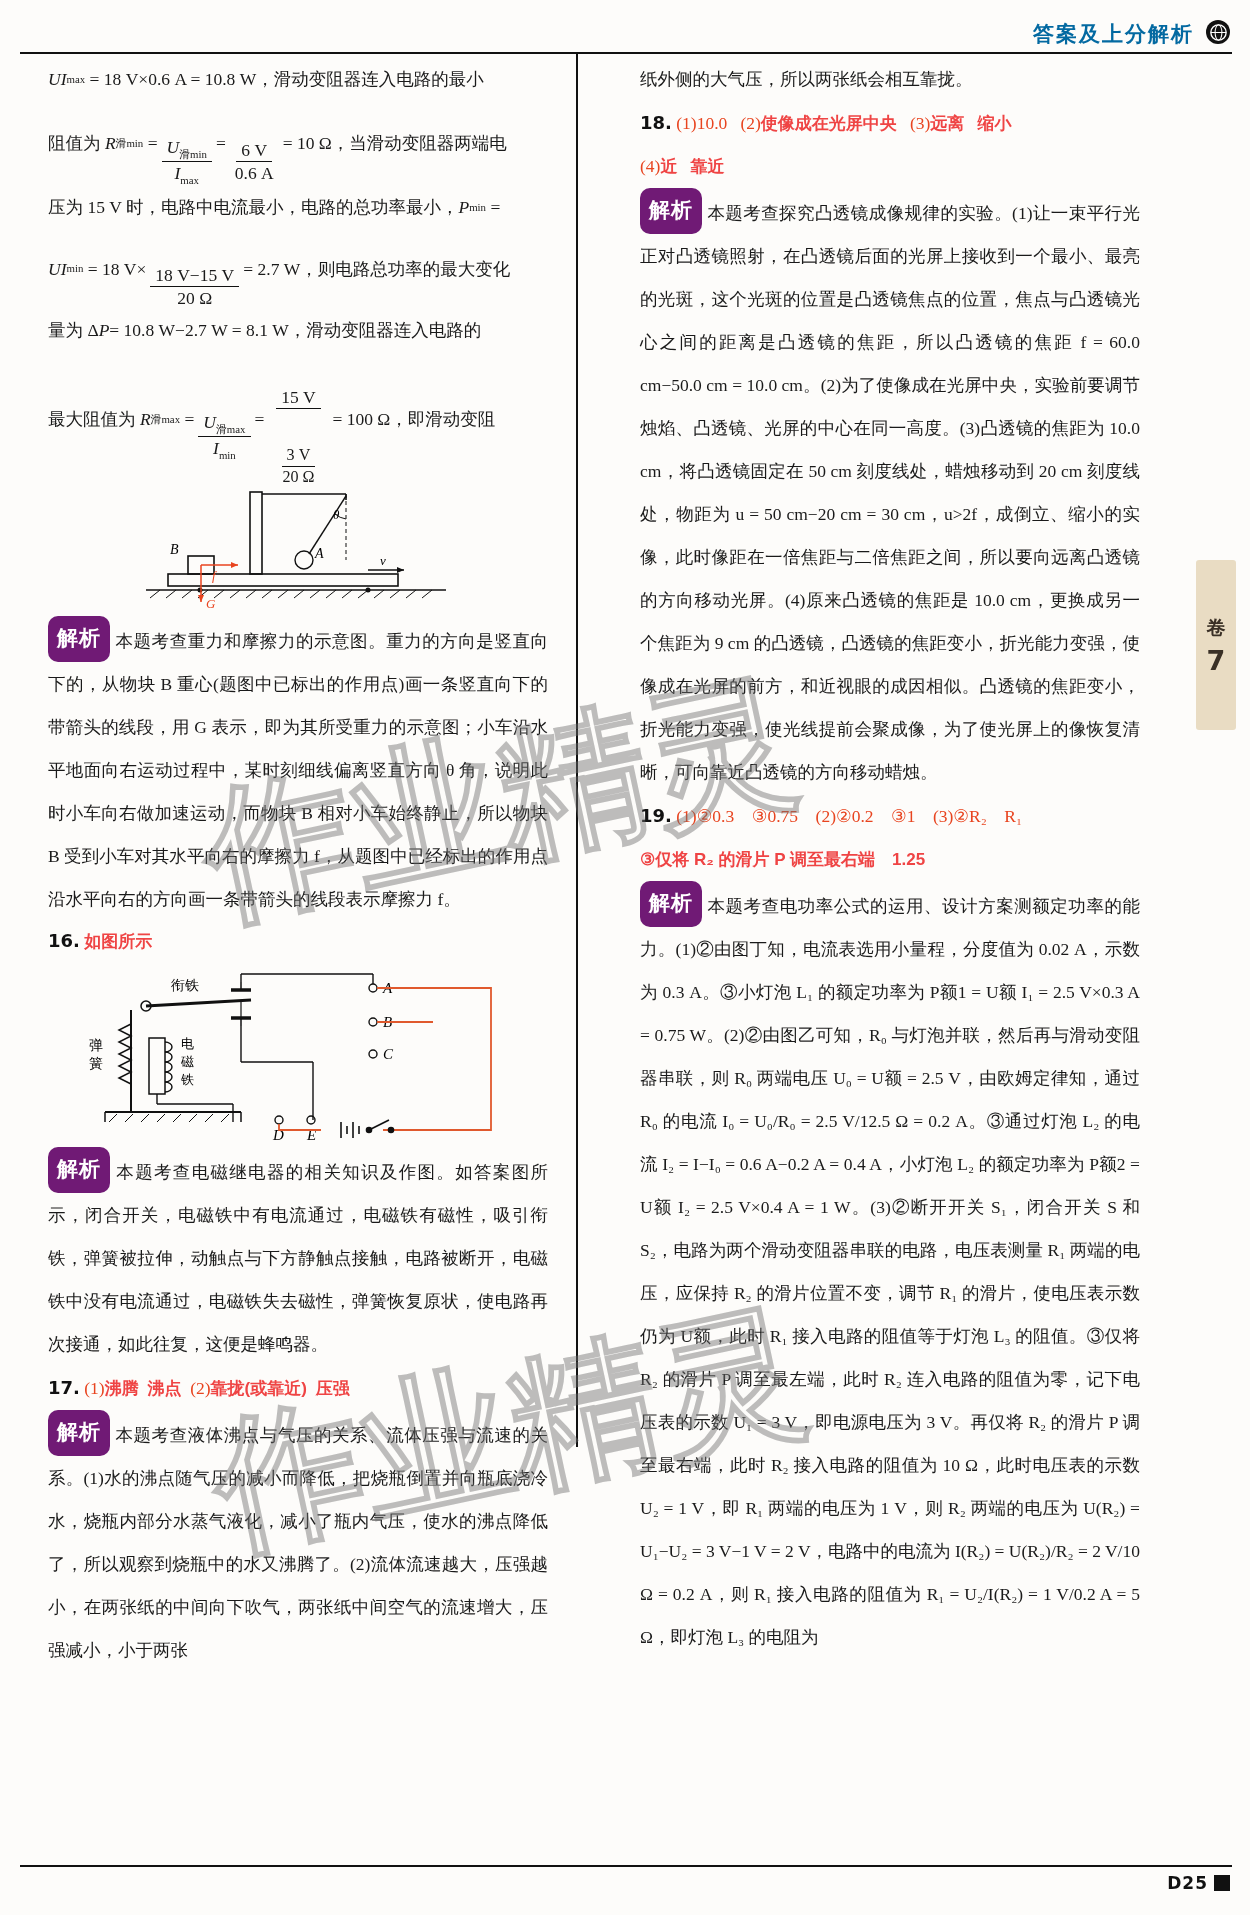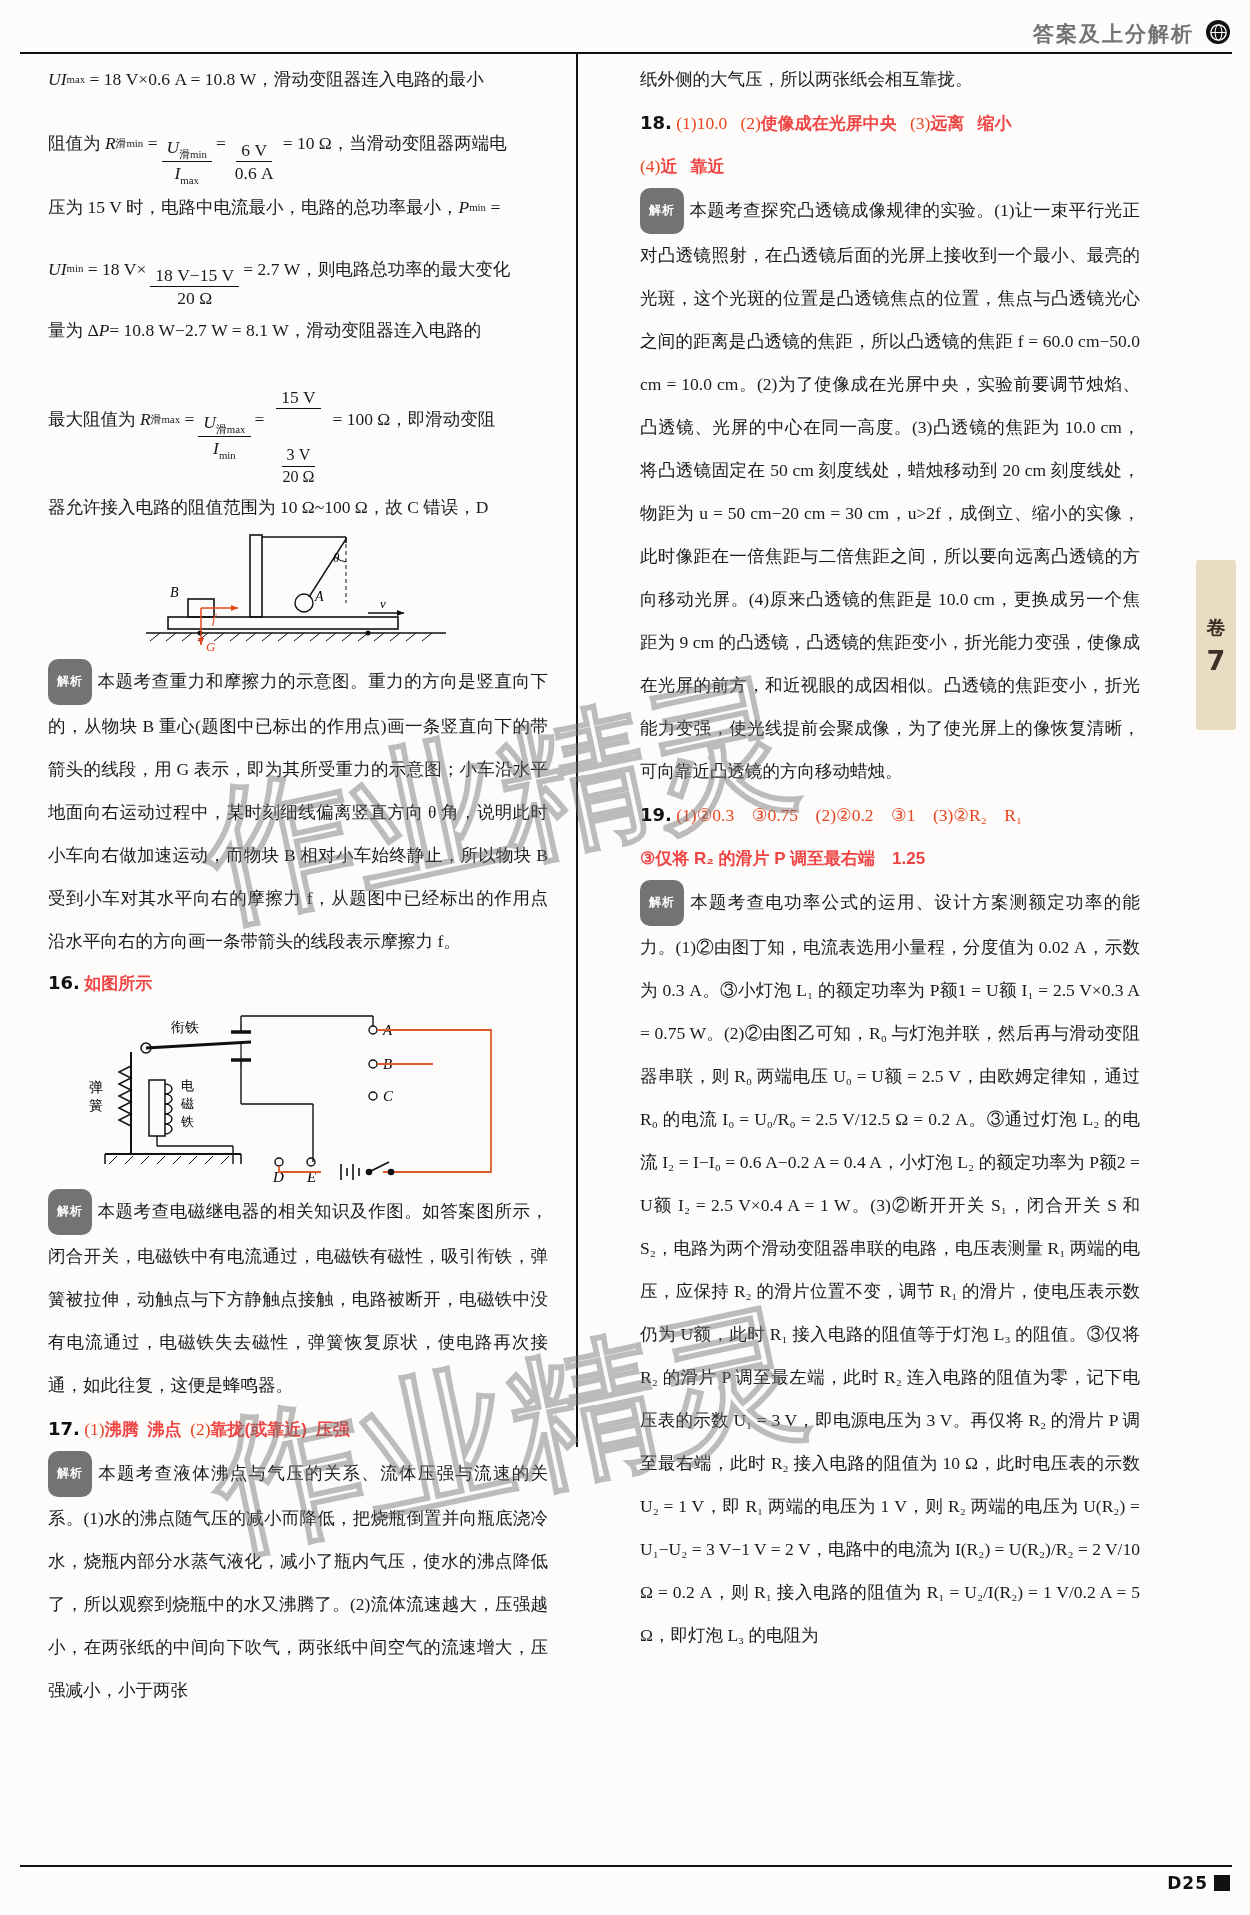--- a/index.html
+++ b/index.html
@@ -16,21 +16,21 @@
   
   .header{
     position:absolute;top:12px;left:0;right:0;height:42px;
   }
   .header-rule{
     position:absolute;left:20px;right:18px;top:40px;height:2px;background:#111;
   }
   .header-title{
     position:absolute;right:56px;top:8px;
     font-family:"DejaVu Sans","Liberation Sans",sans-serif;
-    font-weight:bold;font-size:21px;letter-spacing:2px;color:#737373;
+    font-weight:bold;font-size:21px;letter-spacing:2px;color:#0369a1;
   }
   .header-badge{
     position:absolute;right:20px;top:8px;width:24px;height:24px;border-radius:50%;
     background:#111;color:#fff;display:flex;align-items:center;justify-content:center;
     font-size:11px;
   }
   .header-badge svg{display:block;}
 
   
   .col{
@@ -62,22 +62,22 @@
 
   
   .qnum{
     font-family:"DejaVu Sans","Liberation Sans",sans-serif;
     font-weight:bold;font-size:18px;color:#111;
   }
   .ans{color:#e8441f;}
   .ans-b{color:#ef4444;font-weight:bold;
     font-family:Liberation Sans, sans-serif;font-size:17px;}
   .tag{
-    display:inline-block;background:#737373;color:#fff;border-radius:10px;
-    padding:1px 9px 2px 9px;font-size:12px;font-weight:bold;
+    display:inline-block;background:#701a75;color:#fff;border-radius:10px;
+    padding:1px 9px 2px 9px;font-size:21px;font-weight:bold;
     font-family:"DejaVu Sans","Liberation Sans",sans-serif;
     margin-right:5px;vertical-align:2px;letter-spacing:1px;
   }
 
   
   .fig{position:relative;width:100%;}
   .fig svg{display:block;margin:0 auto;}
 
   
   .sidetab{
@@ -193,21 +193,20 @@
       <span class="frac">
           <span class="num">15&nbsp;V</span>
           <span class="den"><span class="frac small">
               <span class="num">3&nbsp;V</span>
               <span class="den">20&nbsp;Ω</span>
             </span></span>
         </span>
       <span>= 100&nbsp;Ω，即滑动变阻</span>
     </div>
 
-    <p class="para">器允许接入电路的阻值范围为 10 Ω~100 Ω，故 C 错误，D</p>
 
 
     <div class="fig">
       <svg width="340" height="130" viewBox="0 0 340 130">
 
         <line x1="18" y1="104" x2="318" y2="104" stroke="#111" stroke-width="1.6"></line>
         <g stroke="#111" stroke-width="1">
           <line x1="22" y1="112" x2="32" y2="104"></line>
             <line x1="38" y1="112" x2="48" y2="104"></line>
           <line x1="54" y1="112" x2="64" y2="104"></line>

